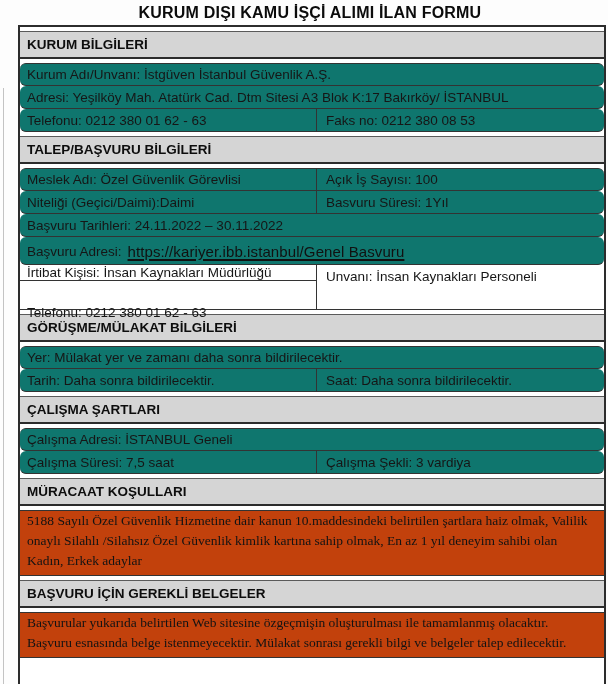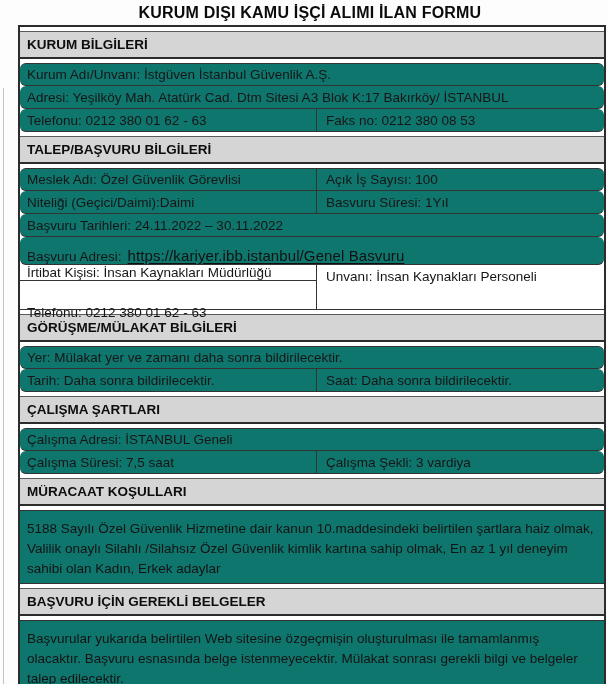--- a/index.html
+++ b/index.html
@@ -35,38 +35,38 @@
     background: #0f766e; white-space: nowrap; overflow: hidden; border-radius: 6px;
   }
   .row.top, .para.top, .dbl.top { border-top: 1.5px solid #333; }
   .row.split { padding-left: 0; }
   .cell-left {
     width: 297px; height: 100%; flex: 0 0 297px;
     border-right: 1.5px solid #333;
     display: flex; align-items: center; padding-left: 7px;
   }
   .cell-right { flex: 1; height: 100%; display: flex; align-items: center; padding-left: 9px; }
-  .row.url-row { height: 28px; align-items: flex-end; padding-top: 2px; }
+  .row.url-row { height: 28px; align-items: center; padding-top: 2px; }
   .url-label { font-size: 13.5px; }
   .url-link {
     font-size: 15px; margin-left: 6px; color: #111;
     text-decoration: underline; text-decoration-thickness: 1.5px; text-underline-offset: 2px;
     letter-spacing: .1px;
   }
   .dbl { display: flex; height: 45px; border-bottom: 1.5px solid #333; background: #fff; }
   .dbl-left { width: 297px; flex: 0 0 297px; border-right: 1.5px solid #333; display: flex; flex-direction: column; gap: 24px; }
   .dbl-left .sub1 {
     height: 23px; border-bottom: 1.5px solid #333;
     display: flex; align-items: center; padding-left: 7px; font-size: 13.5px; white-space: nowrap;
   }
   .dbl-left .sub2 { flex: 1; display: flex; align-items: center; padding-left: 7px; font-size: 13.5px; white-space: nowrap; }
   .dbl-right { flex: 1; padding: 4px 0 0 9px; font-size: 13.5px; }
   .para {
-    font-size: 13.5px; line-height: 20px; padding: 8px 10px 4px 7px;
-    border-bottom: 1.5px solid #333; background: #0f766e; color: #131313;
+    font-size: 13.5px; line-height: 20px; padding: 0 10px 4px 7px;
+    border-bottom: 1.5px solid #333; background: #c2410c; color: #131313; font-family: Liberation Serif, serif;
   }
 </style>
 </head>
 <body>
 
 <div class="title">KURUM DIŞI KAMU İŞÇİ ALIMI İLAN FORMU</div>
 <div class="scan-edge"></div>
 
 <div class="form">
 

